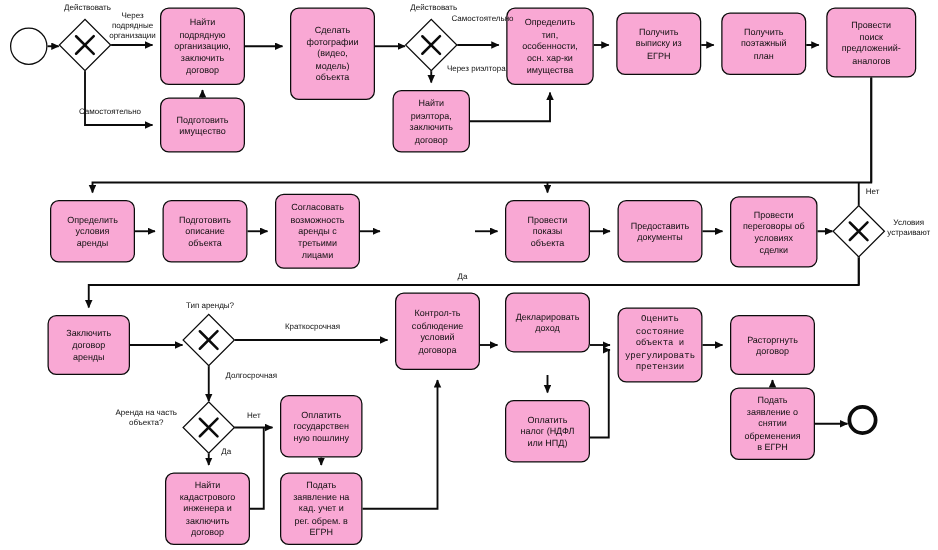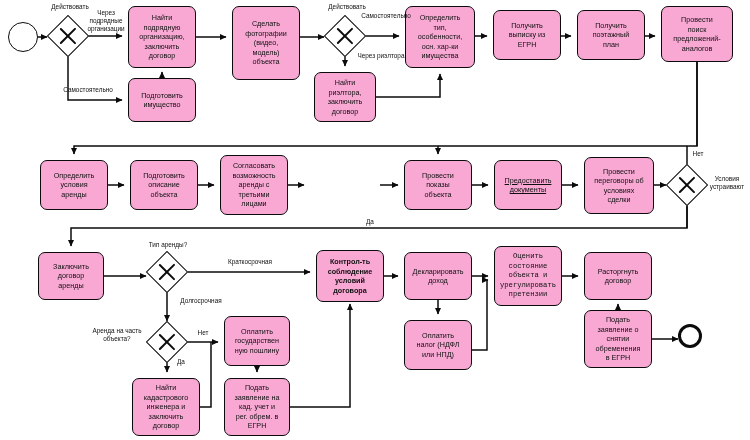--- a/index.html
+++ b/index.html
@@ -183,35 +183,35 @@
 описание
 объекта</div>
   <div class="node" style="left:220px;top:155px;width:68px;height:60px;">Согласовать
 возможность
 аренды с
 третьими
 лицами</div>
   <div class="node" style="left:404px;top:160px;width:68px;height:50px;">Провести
 показы
 объекта</div>
-  <div class="node" style="left:494px;top:160px;width:68px;height:50px;text-decoration:underline;">Предоставить
+  <div class="node" style="left:494px;top:160px;width:68px;height:50px;">Предоставить
 документы</div>
   <div class="node" style="left:584px;top:157px;width:70px;height:57px;">Провести
 переговоры об
 условиях
 сделки</div>
 
   <div class="node" style="left:38px;top:252px;width:66px;height:48px;">Заключить
 договор
 aренды</div>
-  <div class="node" style="left:316px;top:250px;width:68px;height:52px;font-weight:bold;">Контрол-ть
+  <div class="node" style="left:316px;top:234px;width:68px;height:62px;">Контрол-ть
 соблюдение
 условий
 договора</div>
-  <div class="node" style="left:404px;top:252px;width:68px;height:48px;">Декларировать
+  <div class="node" style="left:404px;top:234px;width:68px;height:48px;">Декларировать
 доход</div>
   <div class="node" style="left:494px;top:246px;width:68px;height:60px;font-family:Liberation Mono, monospace;">Оценить
 состояние
 объекта и
 урегулировать
 претензии</div>
   <div class="node" style="left:584px;top:252px;width:68px;height:48px;">Расторгнуть
 договор</div>
   <div class="node" style="left:404px;top:320px;width:68px;height:50px;">Оплатить
 налог (НДФЛ

